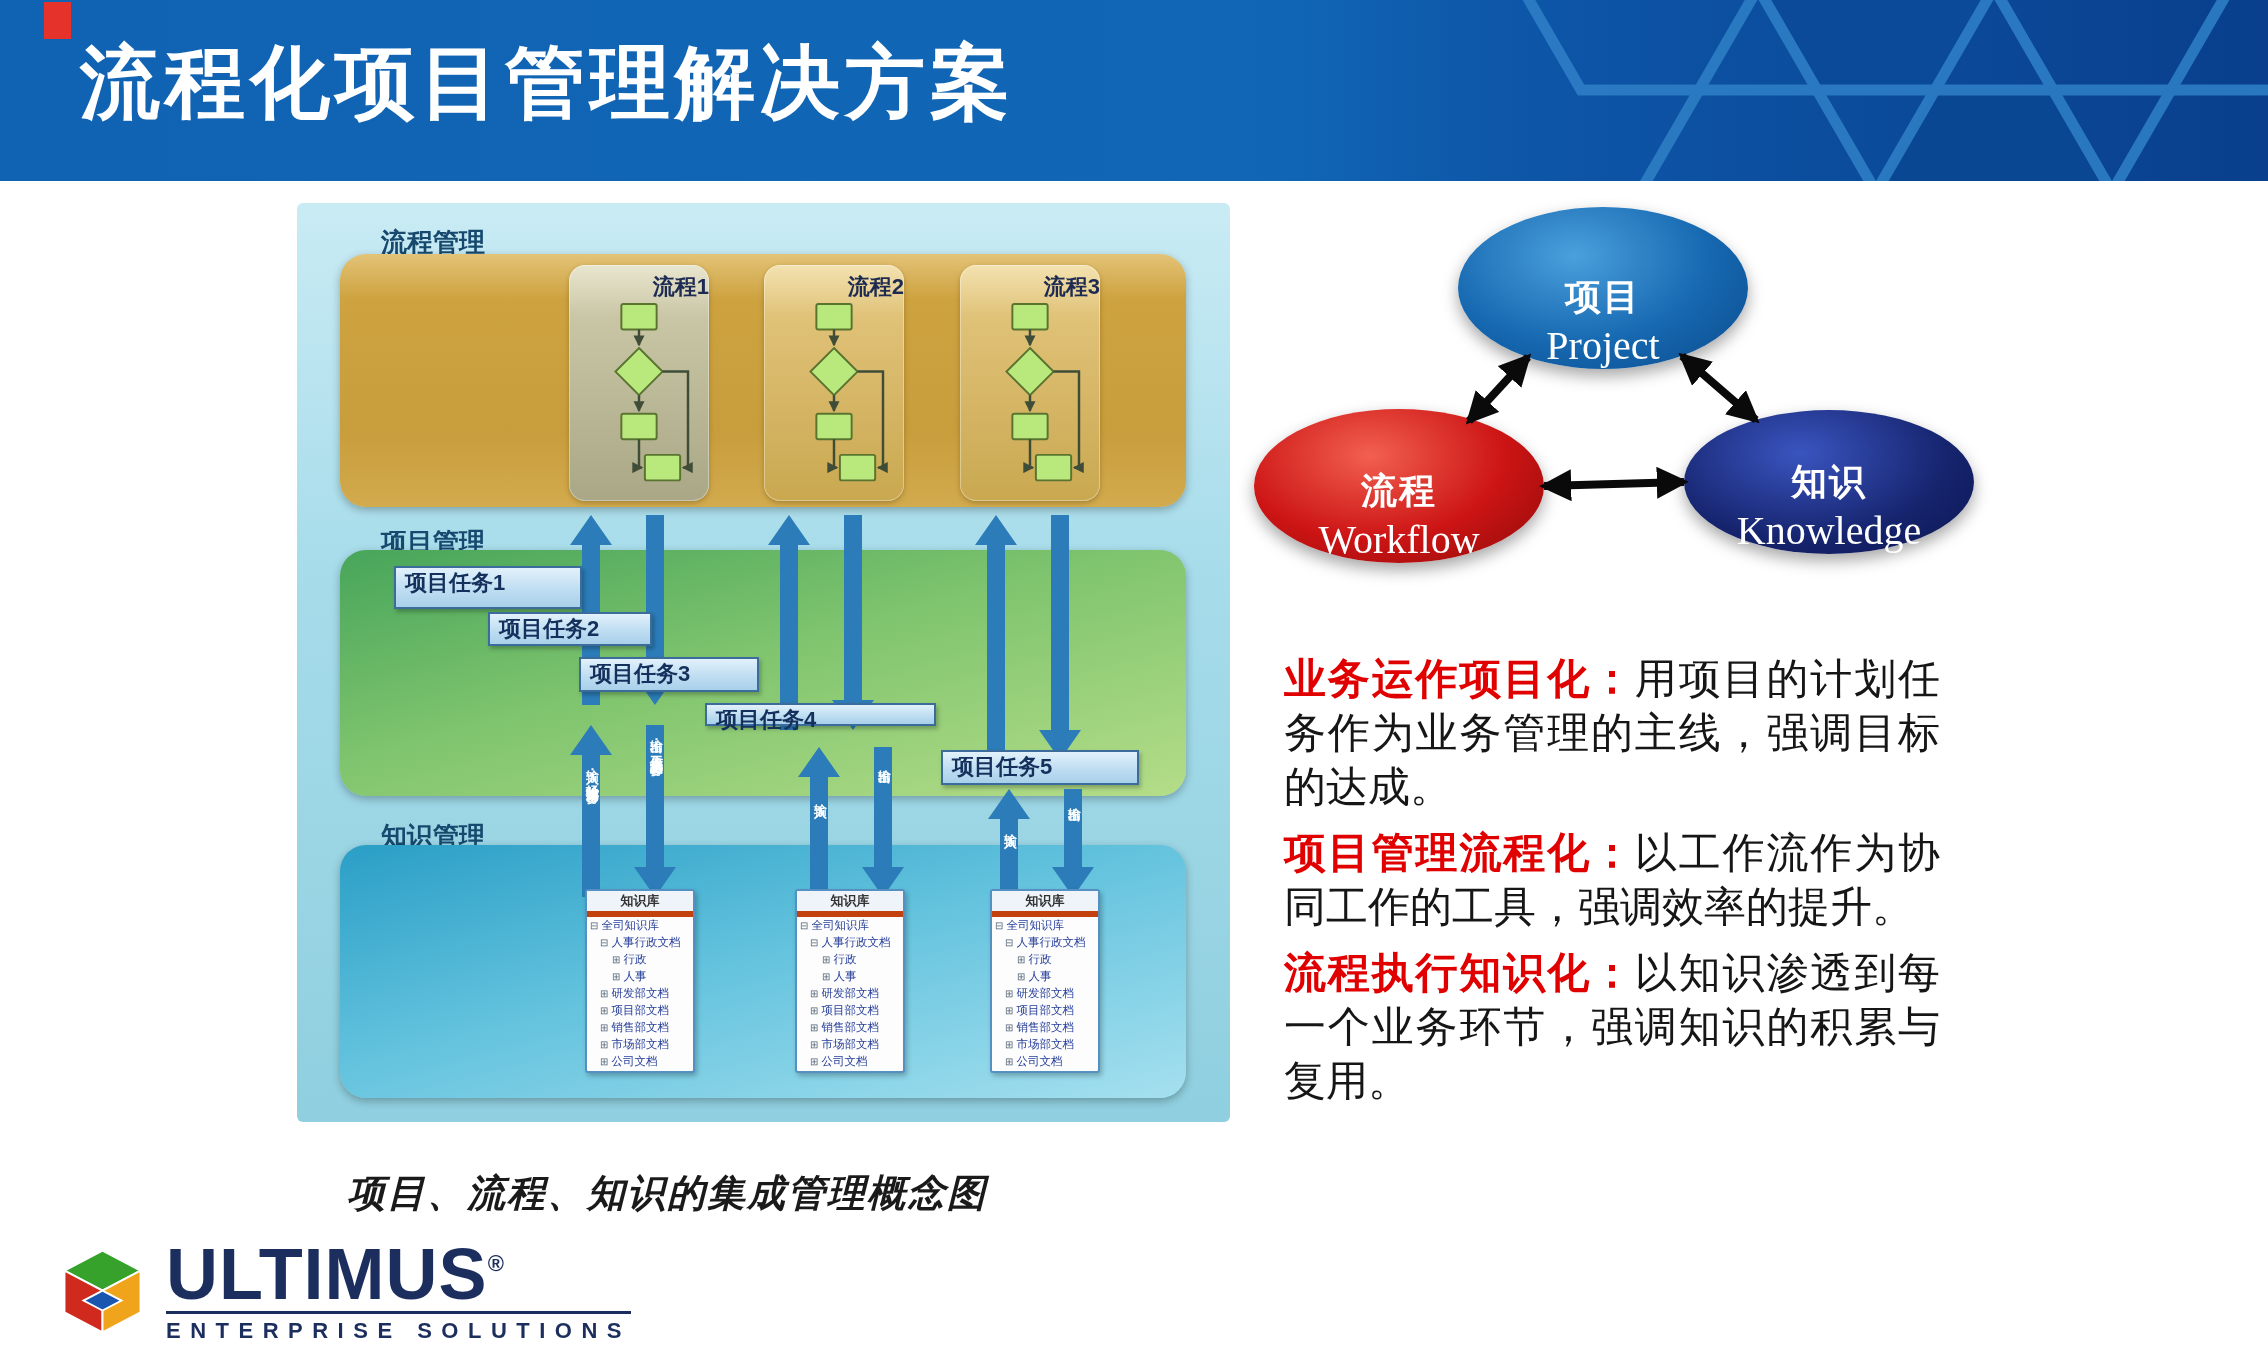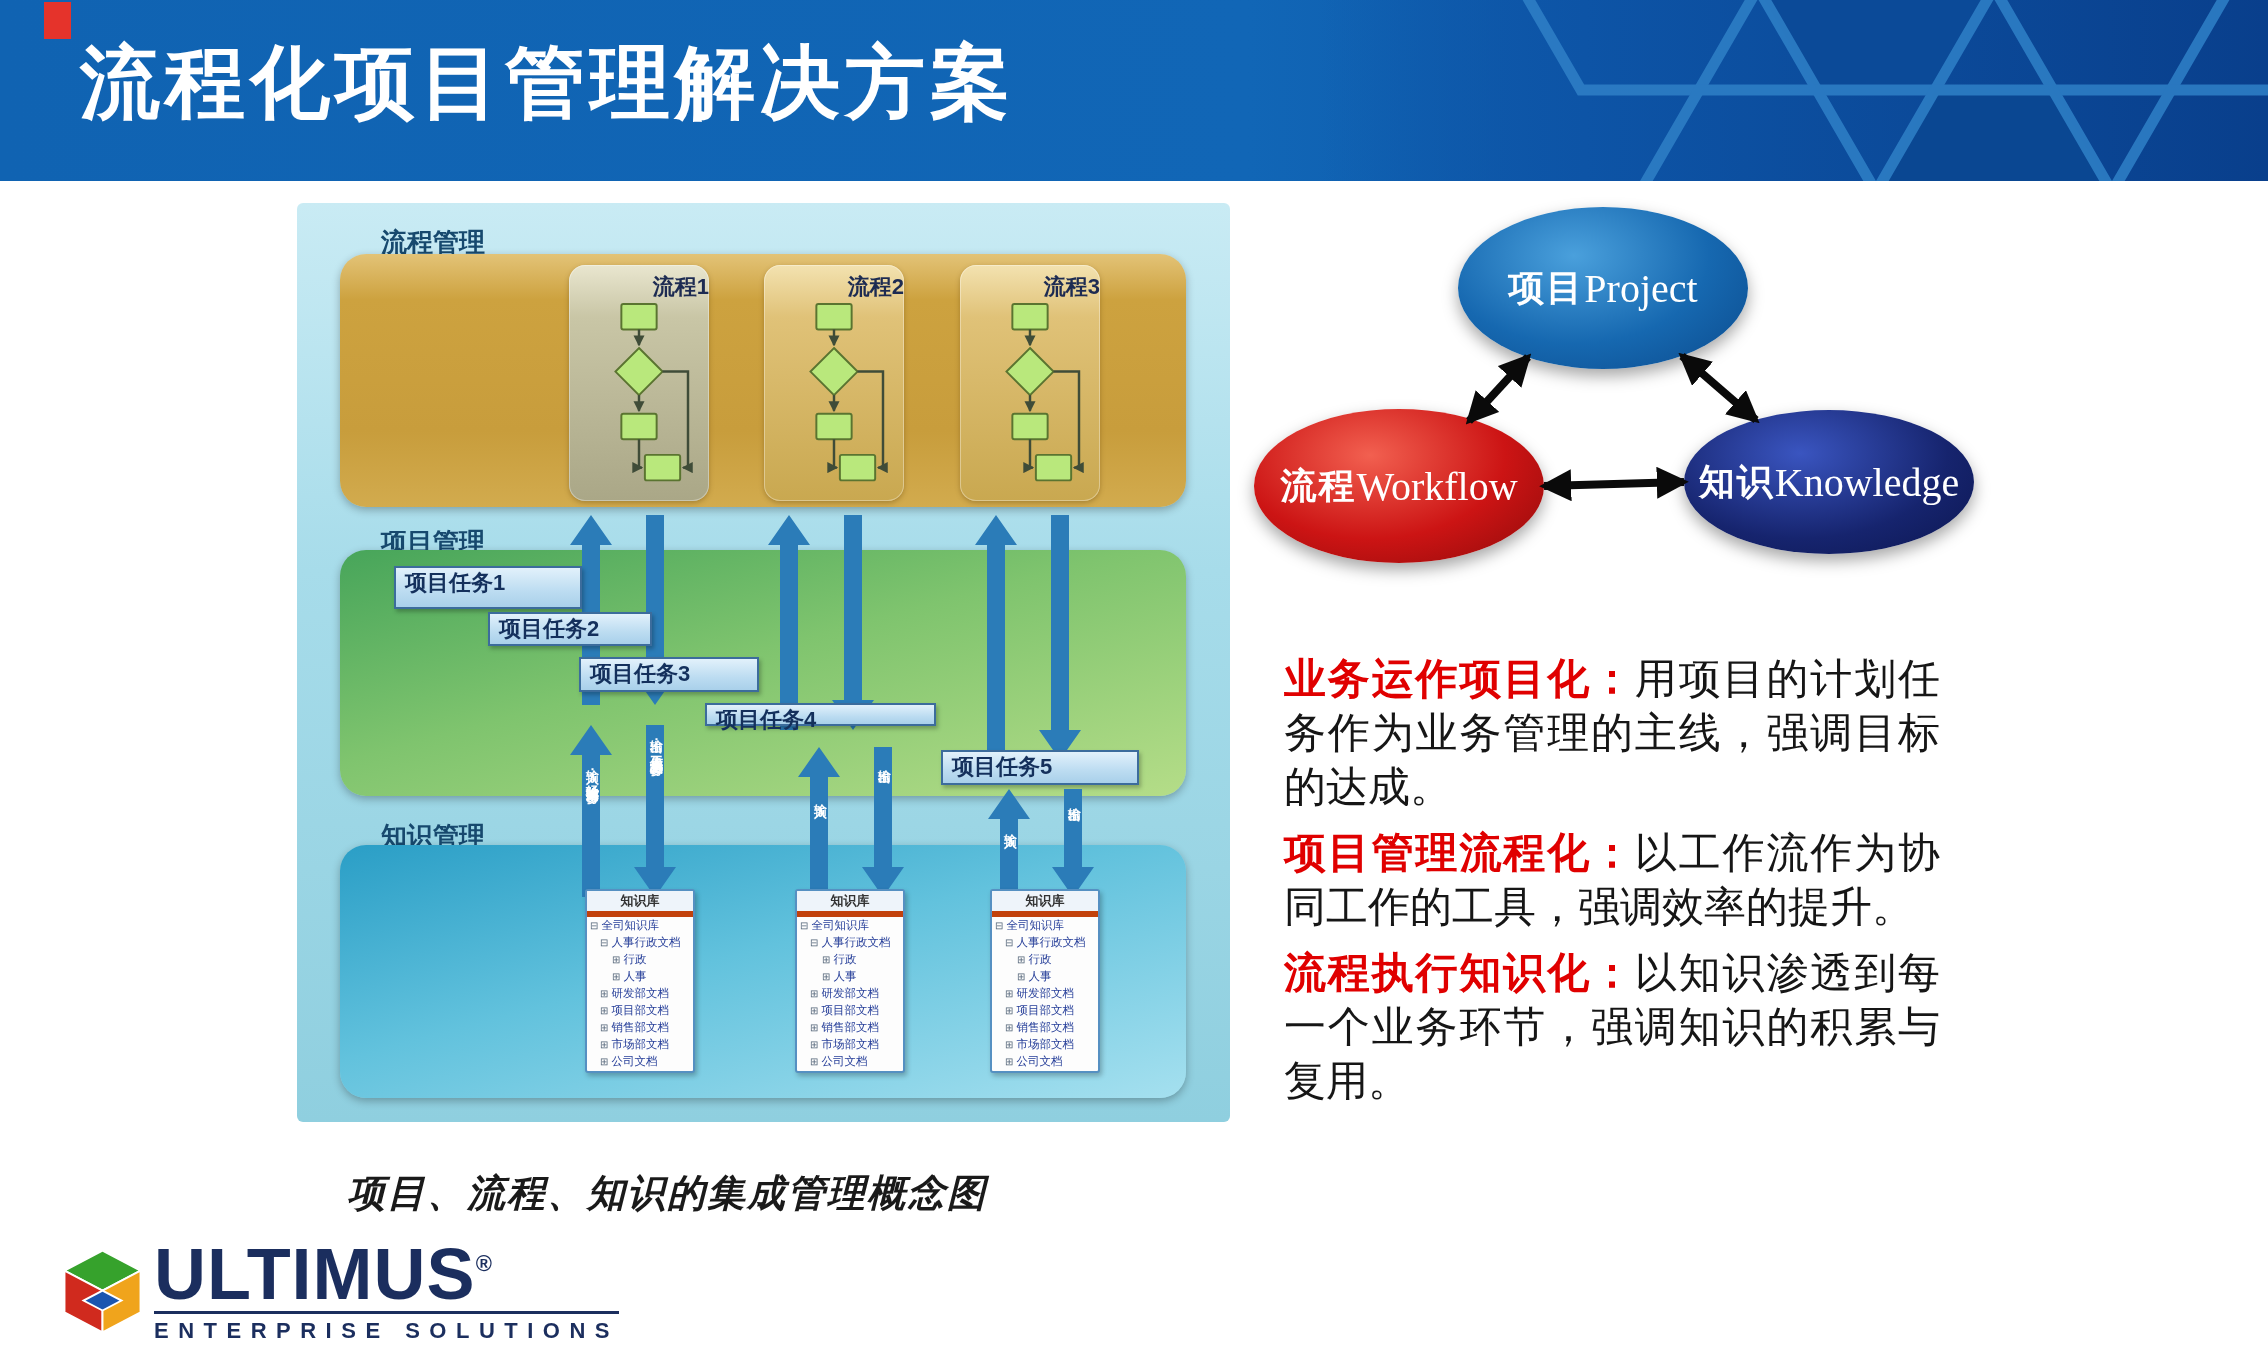--- a/index.html
+++ b/index.html
@@ -45,22 +45,22 @@
 
   .kpanel{position:absolute;top:686px;width:110px;height:184px;background:#fdfdfd;
     border:2px solid #5590c2;border-radius:3px;overflow:hidden;box-shadow:2px 3px 5px rgba(0,0,0,.25)}
   .kp-title{font-size:13px;font-weight:bold;color:#333;text-align:center;border-bottom:6px solid #c2410c;
     padding:1px 0;background:#eef4fa}
   .krow{display:flex;align-items:center;gap:3px;font-size:11.5px;line-height:17px;color:#28409a;white-space:nowrap}
   .krow .tico{font-size:10px;color:#55667a}
   .l0{padding-left:3px}.l1{padding-left:13px}.l2{padding-left:25px}
 
   
-  .ellipse{position:absolute;border-radius:50%;display:flex;flex-direction:row;align-items:center;
-    justify-content:center;color:#fff;box-shadow:0 7px 16px rgba(0,0,0,.35)}
+  .ellipse{position:absolute;border-radius:50%;display:flex;flex-direction:column;align-items:center;
+    justify-content:flex-end;color:#fff;box-shadow:0 7px 16px rgba(0,0,0,.35)}
   .el-project{left:1458px;top:207px;width:290px;height:162px;
     background:radial-gradient(ellipse at 40% 30%,#4aa0dc 0%,#1668b0 55%,#0b4a8c 100%)}
   .el-workflow{left:1254px;top:409px;width:290px;height:154px;
     background:radial-gradient(ellipse at 40% 30%,#f26050 0%,#cc1414 55%,#8e0a0a 100%)}
   .el-knowledge{left:1684px;top:410px;width:290px;height:144px;
     background:radial-gradient(ellipse at 40% 30%,#3a55c0 0%,#16246e 60%,#0c1650 100%)}
   .el-cn{font-size:36px;font-weight:bold;letter-spacing:2px}
   .el-en{font-size:40px;font-family:"Liberation Serif",serif}
   .tri-arrows{position:absolute;left:1250px;top:220px}
   .tl{stroke:#0a0a0a;stroke-width:8}
@@ -70,21 +70,21 @@
     font-size:42px;line-height:54px;text-align:justify}
   .bullets p{margin:12px}
   .bh{color:#e00000;font-weight:bold}
   .bb{color:#161616}
 
   
   .caption{position:absolute;left:347px;top:1168px;font-family:"Liberation Serif",serif;
     font-style:italic;font-weight:bold;font-size:38px;color:#1a1a1a;letter-spacing:2px}
 
   
-  .logo{position:absolute;left:55px;top:1240px;display:flex;align-items:center;gap:4px}
+  .logo{position:absolute;left:55px;top:1240px;display:flex;align-items:center;gap:16px}
   .logo-name{font-size:72px;font-weight:900;color:#1b2e5e;letter-spacing:1px;line-height:.95;
     font-family:"Liberation Sans",sans-serif}
   .logo-name sup{font-size:22px;font-weight:bold;vertical-align:28px}
   .logo-rule{height:3px;background:#1b2e5e;margin:3px 0 4px;width:100%}
   .logo-sub{font-size:22px;font-weight:bold;letter-spacing:9.5px;color:#1b2e5e;white-space:nowrap}
 </style>
 </head>
 <body>
 
 <svg width="0" height="0" style="position:absolute" aria-hidden="true">

